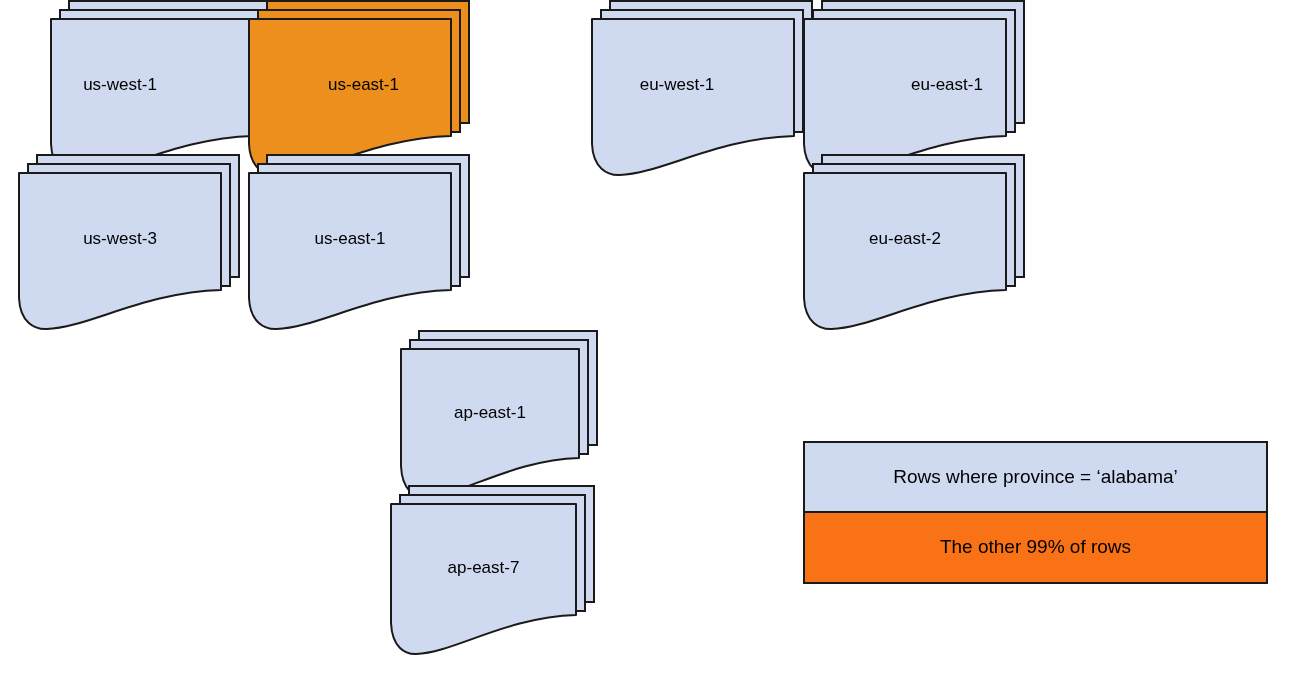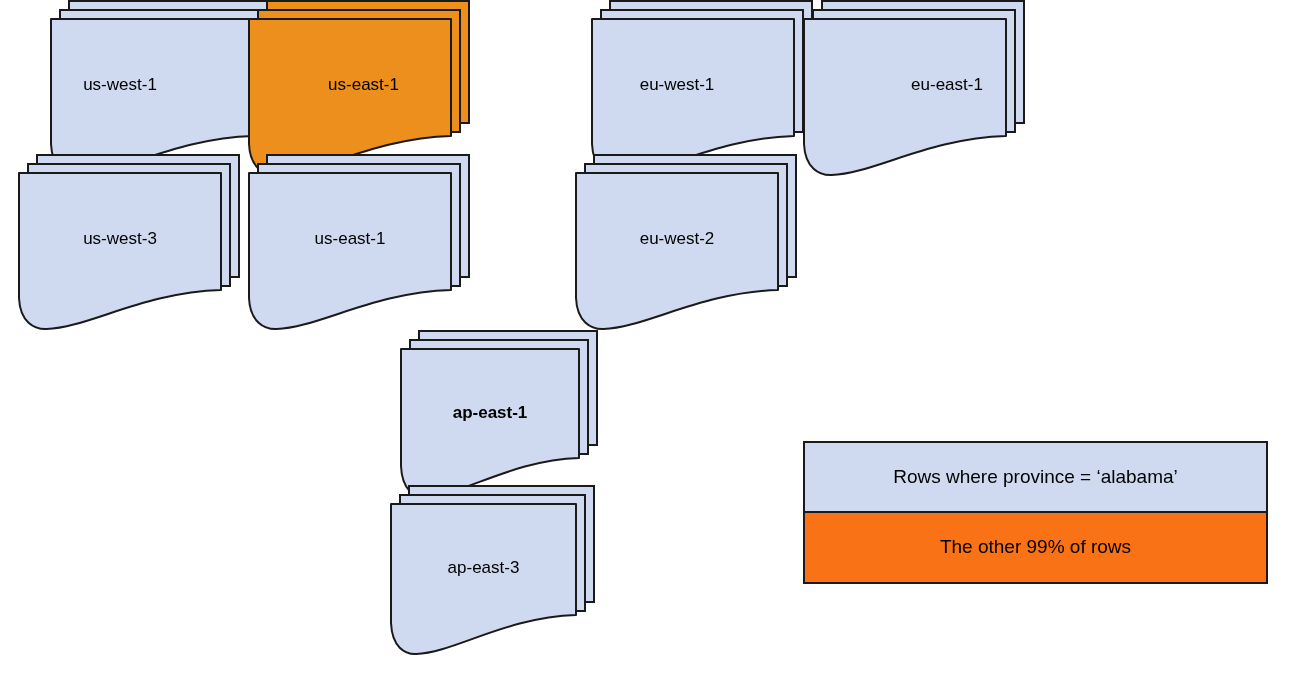--- a/index.html
+++ b/index.html
@@ -143,61 +143,61 @@
         </g>
         <g transform="translate(9,9)">
           <rect x="1" y="1" width="202" height="122" fill="#CFDAF0" stroke="#1A1A1A" stroke-width="2"></rect>
         </g>
         <g transform="translate(0,18)">
           <path d="M 1 1 L 203 1 L 203 118 C 126.48 120 69.36 156 28.560000000000002 157 C 16.32 157.5 2 150 1 126 Z" fill="#CFDAF0" stroke="#1A1A1A" stroke-width="2" stroke-linejoin="round"></path>
         </g>
       </svg>
       <div class="stack-label" style="top: 76.46px; width: 204px;">us-east-1</div>
     </div>
-    <div class="stack" style="left: 575px; top: 154px; width: 222px; height: 176px;">
-      <svg width="222" height="176">
-        <g transform="translate(18,0)">
-          <rect x="1" y="1" width="202" height="122" fill="#CFDAF0" stroke="#1A1A1A" stroke-width="2"></rect>
-        </g>
-        <g transform="translate(9,9)">
-          <rect x="1" y="1" width="202" height="122" fill="#CFDAF0" stroke="#1A1A1A" stroke-width="2"></rect>
-        </g>
-        <g transform="translate(0,18)">
-          <path d="M 1 1 L 203 1 L 203 118 C 126.48 120 69.36 156 28.560000000000002 157 C 16.32 157.5 2 150 1 126 Z" fill="#CFDAF0" stroke="#1A1A1A" stroke-width="2" stroke-linejoin="round"></path>
-        </g>
-      </svg>
-      <div class="stack-label" style="top: 76.46px; width: 204px;">eu-west-2</div>
+    <div class="stack" style="left: 803px; top: 154px; width: 222px; height: 176px;">
+      <svg width="222" height="176">
+        <g transform="translate(18,0)">
+          <rect x="1" y="1" width="202" height="122" fill="#CFDAF0" stroke="#1A1A1A" stroke-width="2"></rect>
+        </g>
+        <g transform="translate(9,9)">
+          <rect x="1" y="1" width="202" height="122" fill="#CFDAF0" stroke="#1A1A1A" stroke-width="2"></rect>
+        </g>
+        <g transform="translate(0,18)">
+          <path d="M 1 1 L 203 1 L 203 118 C 126.48 120 69.36 156 28.560000000000002 157 C 16.32 157.5 2 150 1 126 Z" fill="#CFDAF0" stroke="#1A1A1A" stroke-width="2" stroke-linejoin="round"></path>
+        </g>
+      </svg>
+      <div class="stack-label" style="top: 76.46px; width: 204px;">eu-east-2</div>
     </div>
     <div class="stack" style="left: 400px; top: 330px; width: 198px; height: 168px;">
       <svg width="198" height="168">
         <g transform="translate(18,0)">
           <rect x="1" y="1" width="178" height="114" fill="#CFDAF0" stroke="#1A1A1A" stroke-width="2"></rect>
         </g>
         <g transform="translate(9,9)">
           <rect x="1" y="1" width="178" height="114" fill="#CFDAF0" stroke="#1A1A1A" stroke-width="2"></rect>
         </g>
         <g transform="translate(0,18)">
           <path d="M 1 1 L 179 1 L 179 110 C 111.6 112 61.2 148 25.200000000000003 149 C 14.4 149.5 2 142 1 118 Z" fill="#CFDAF0" stroke="#1A1A1A" stroke-width="2" stroke-linejoin="round"></path>
         </g>
       </svg>
-      <div class="stack-label" style="top: 73.5px; width: 180px; font-weight: bold;">ap-east-1</div>
+      <div class="stack-label" style="top: 73.5px; width: 180px;">ap-east-1</div>
     </div>
     <div class="stack" style="left: 390px; top: 485px; width: 205px; height: 170px;">
       <svg width="205" height="170">
         <g transform="translate(18,0)">
           <rect x="1" y="1" width="185" height="116" fill="#CFDAF0" stroke="#1A1A1A" stroke-width="2"></rect>
         </g>
         <g transform="translate(9,9)">
           <rect x="1" y="1" width="185" height="116" fill="#CFDAF0" stroke="#1A1A1A" stroke-width="2"></rect>
         </g>
         <g transform="translate(0,18)">
           <path d="M 1 1 L 186 1 L 186 112 C 115.94 114 63.580000000000005 150 26.180000000000003 151 C 14.96 151.5 2 144 1 120 Z" fill="#CFDAF0" stroke="#1A1A1A" stroke-width="2" stroke-linejoin="round"></path>
         </g>
       </svg>
-      <div class="stack-label" style="top: 74.24px; width: 187px;">ap-east-3</div>
+      <div class="stack-label" style="top: 74.24px; width: 187px;">ap-east-7</div>
     </div>
     <div class="legend" style="left: 803px; top: 441px; width: 465px; height: 143px;">
       <div class="legend-row top" style="background: rgb(207, 218, 240); height: 50%;">
         <span>Rows where province = ‘alabama’</span>
       </div>
       <div class="legend-row" style="background: #f97316; height: 50%;">
         <span>The other 99% of rows</span>
       </div>
     </div>
   </div>

